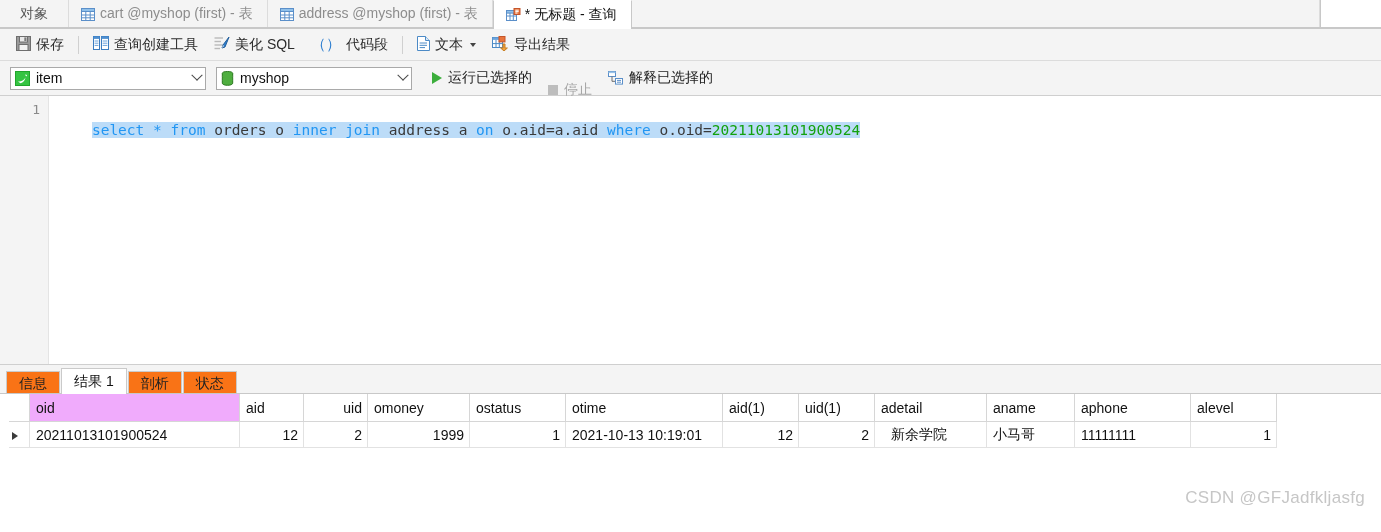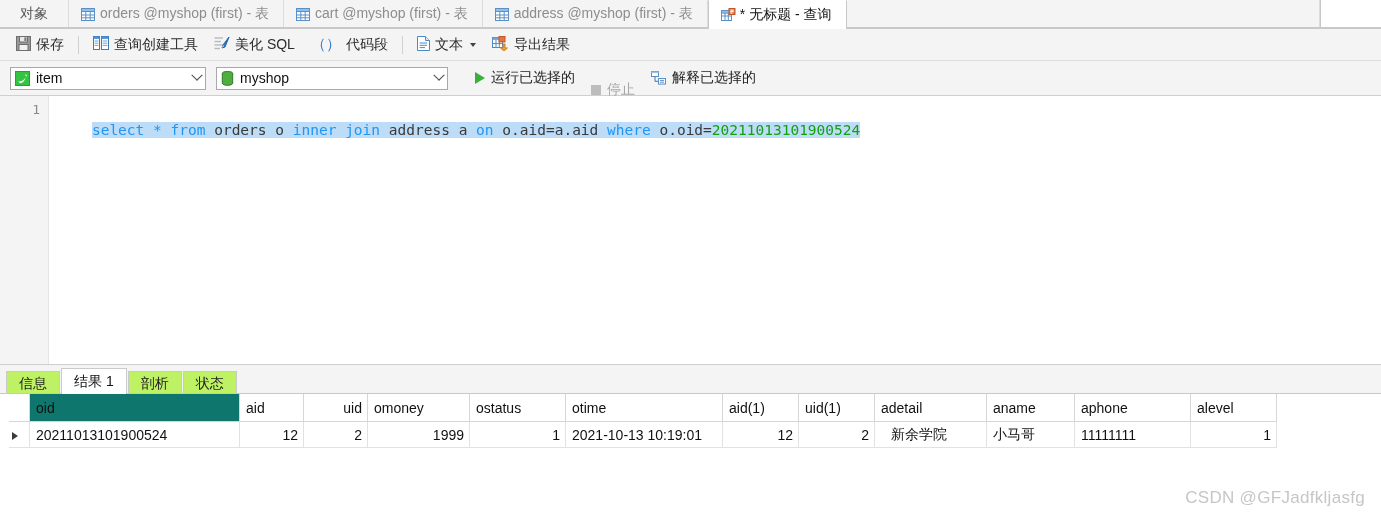--- a/index.html
+++ b/index.html
@@ -157,21 +157,21 @@
     justify-content: center;
     flex: none;
   }
   .chev {
     width: 7px; height: 7px;
     border-right: 1.4px solid #4a4a4a;
     border-bottom: 1.4px solid #4a4a4a;
     transform: rotate(45deg) translate(-2px,-2px);
   }
   #combo-connection { width: 196px; margin-right: 10px; }
-  #combo-database { width: 232px; margin-right: 19px; }
+  #combo-database { width: 196px; margin-right: 12px; }
 
   .runbtn {
     display: flex;
     align-items: center;
     gap: 6px;
     padding: 0 8px;
     height: 24px;
     font-size: 14px;
     white-space: nowrap;
   }
@@ -233,21 +233,21 @@
     background: #f4f4f4;
     border-bottom: 1px solid #c8c8c8;
     padding-left: 6px;
     position: relative;
   }
   .rtab {
     padding: 3px 12px 4px 12px;
     margin-right: 1px;
     font-size: 14px;
     color: #222;
-    background: #bef264;
+    background: #f97316;
     border: 1px solid #cacaca;
     border-bottom: none;
     height: 22px;
     box-sizing: border-box;
     white-space: nowrap;
   }
   .rtab.active {
     background: #ffffff;
     height: 25px;
     color: #111;
@@ -281,21 +281,21 @@
     background: #ffffff;
     border-right: 1px solid #d6d6d6;
     border-bottom: 1px solid #d6d6d6;
     padding: 4px 5px 4px 6px;
     height: 19px;
     color: #111;
     overflow: hidden;
     white-space: nowrap;
   }
   table.grid th.selcol {
-    background: #0f766e;
+    background: #f0abfc;
     margin-top: 24px;
   }
   table.grid td {
     border-right: 1px solid #e2e2e2;
     border-bottom: 1px solid #e2e2e2;
     padding: 3px 5px 3px 6px;
     height: 19px;
     color: #111;
     white-space: nowrap;
     overflow: hidden;
@@ -336,33 +336,20 @@
 </style>
 </head>
 <body>
 
 <div class="tabbar">
   <div class="tab objects">
     <span>对象</span>
   </div>
 
 
-  <div class="tab">
-    <span class="ico-grid">
-      <svg width="14" height="13" viewBox="0 0 14 13">
-          <rect x="0.5" y="0.5" width="13" height="12" fill="#ffffff" stroke="#5b8fc9"></rect>
-          <rect x="0.5" y="0.5" width="13" height="3" fill="#8fc0ea" stroke="#5b8fc9"></rect>
-          <line x1="4.8" y1="3.5" x2="4.8" y2="12.5" stroke="#5b8fc9"></line>
-          <line x1="9.2" y1="3.5" x2="9.2" y2="12.5" stroke="#5b8fc9"></line>
-          <line x1="0.5" y1="7" x2="13.5" y2="7" stroke="#5b8fc9"></line>
-          <line x1="0.5" y1="9.8" x2="13.5" y2="9.8" stroke="#5b8fc9"></line>
-        </svg>
-    </span>
-    <span>orders @myshop (first) - 表</span>
-  </div>
 
   <div class="tab">
     <span class="ico-grid">
       <svg width="14" height="13" viewBox="0 0 14 13">
           <rect x="0.5" y="0.5" width="13" height="12" fill="#ffffff" stroke="#5b8fc9"></rect>
           <rect x="0.5" y="0.5" width="13" height="3" fill="#8fc0ea" stroke="#5b8fc9"></rect>
           <line x1="4.8" y1="3.5" x2="4.8" y2="12.5" stroke="#5b8fc9"></line>
           <line x1="9.2" y1="3.5" x2="9.2" y2="12.5" stroke="#5b8fc9"></line>
           <line x1="0.5" y1="7" x2="13.5" y2="7" stroke="#5b8fc9"></line>
           <line x1="0.5" y1="9.8" x2="13.5" y2="9.8" stroke="#5b8fc9"></line>

